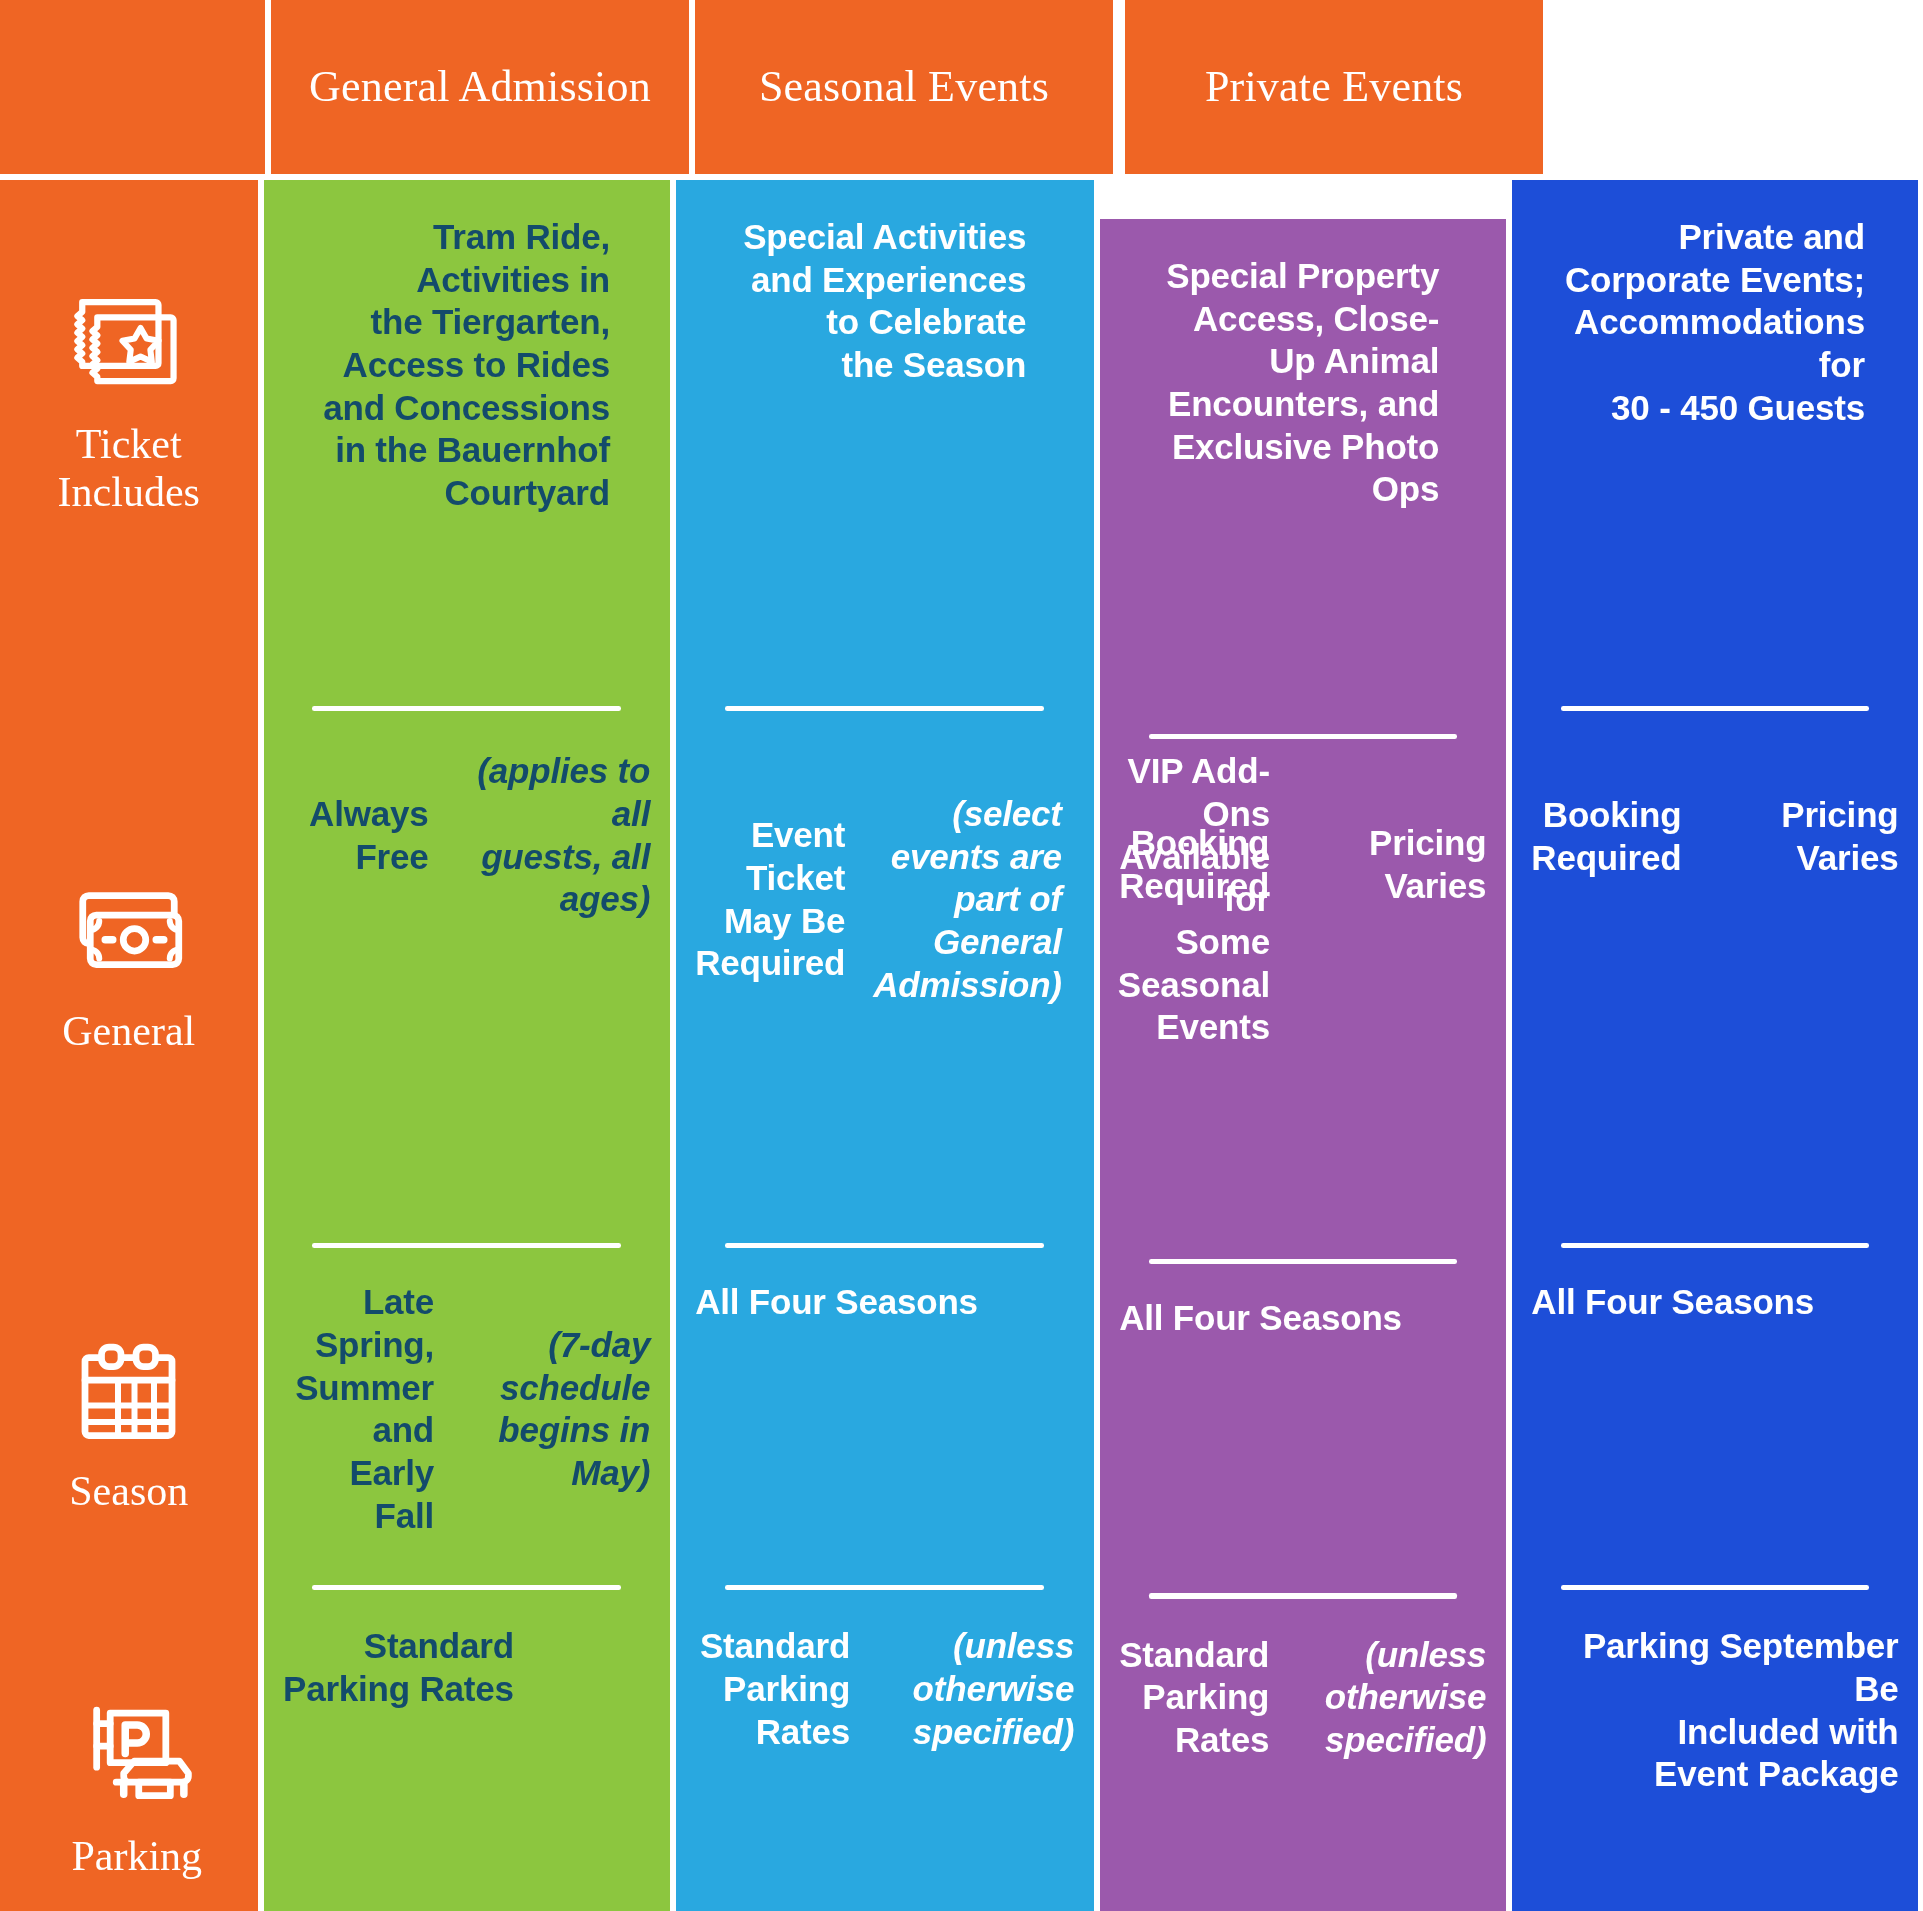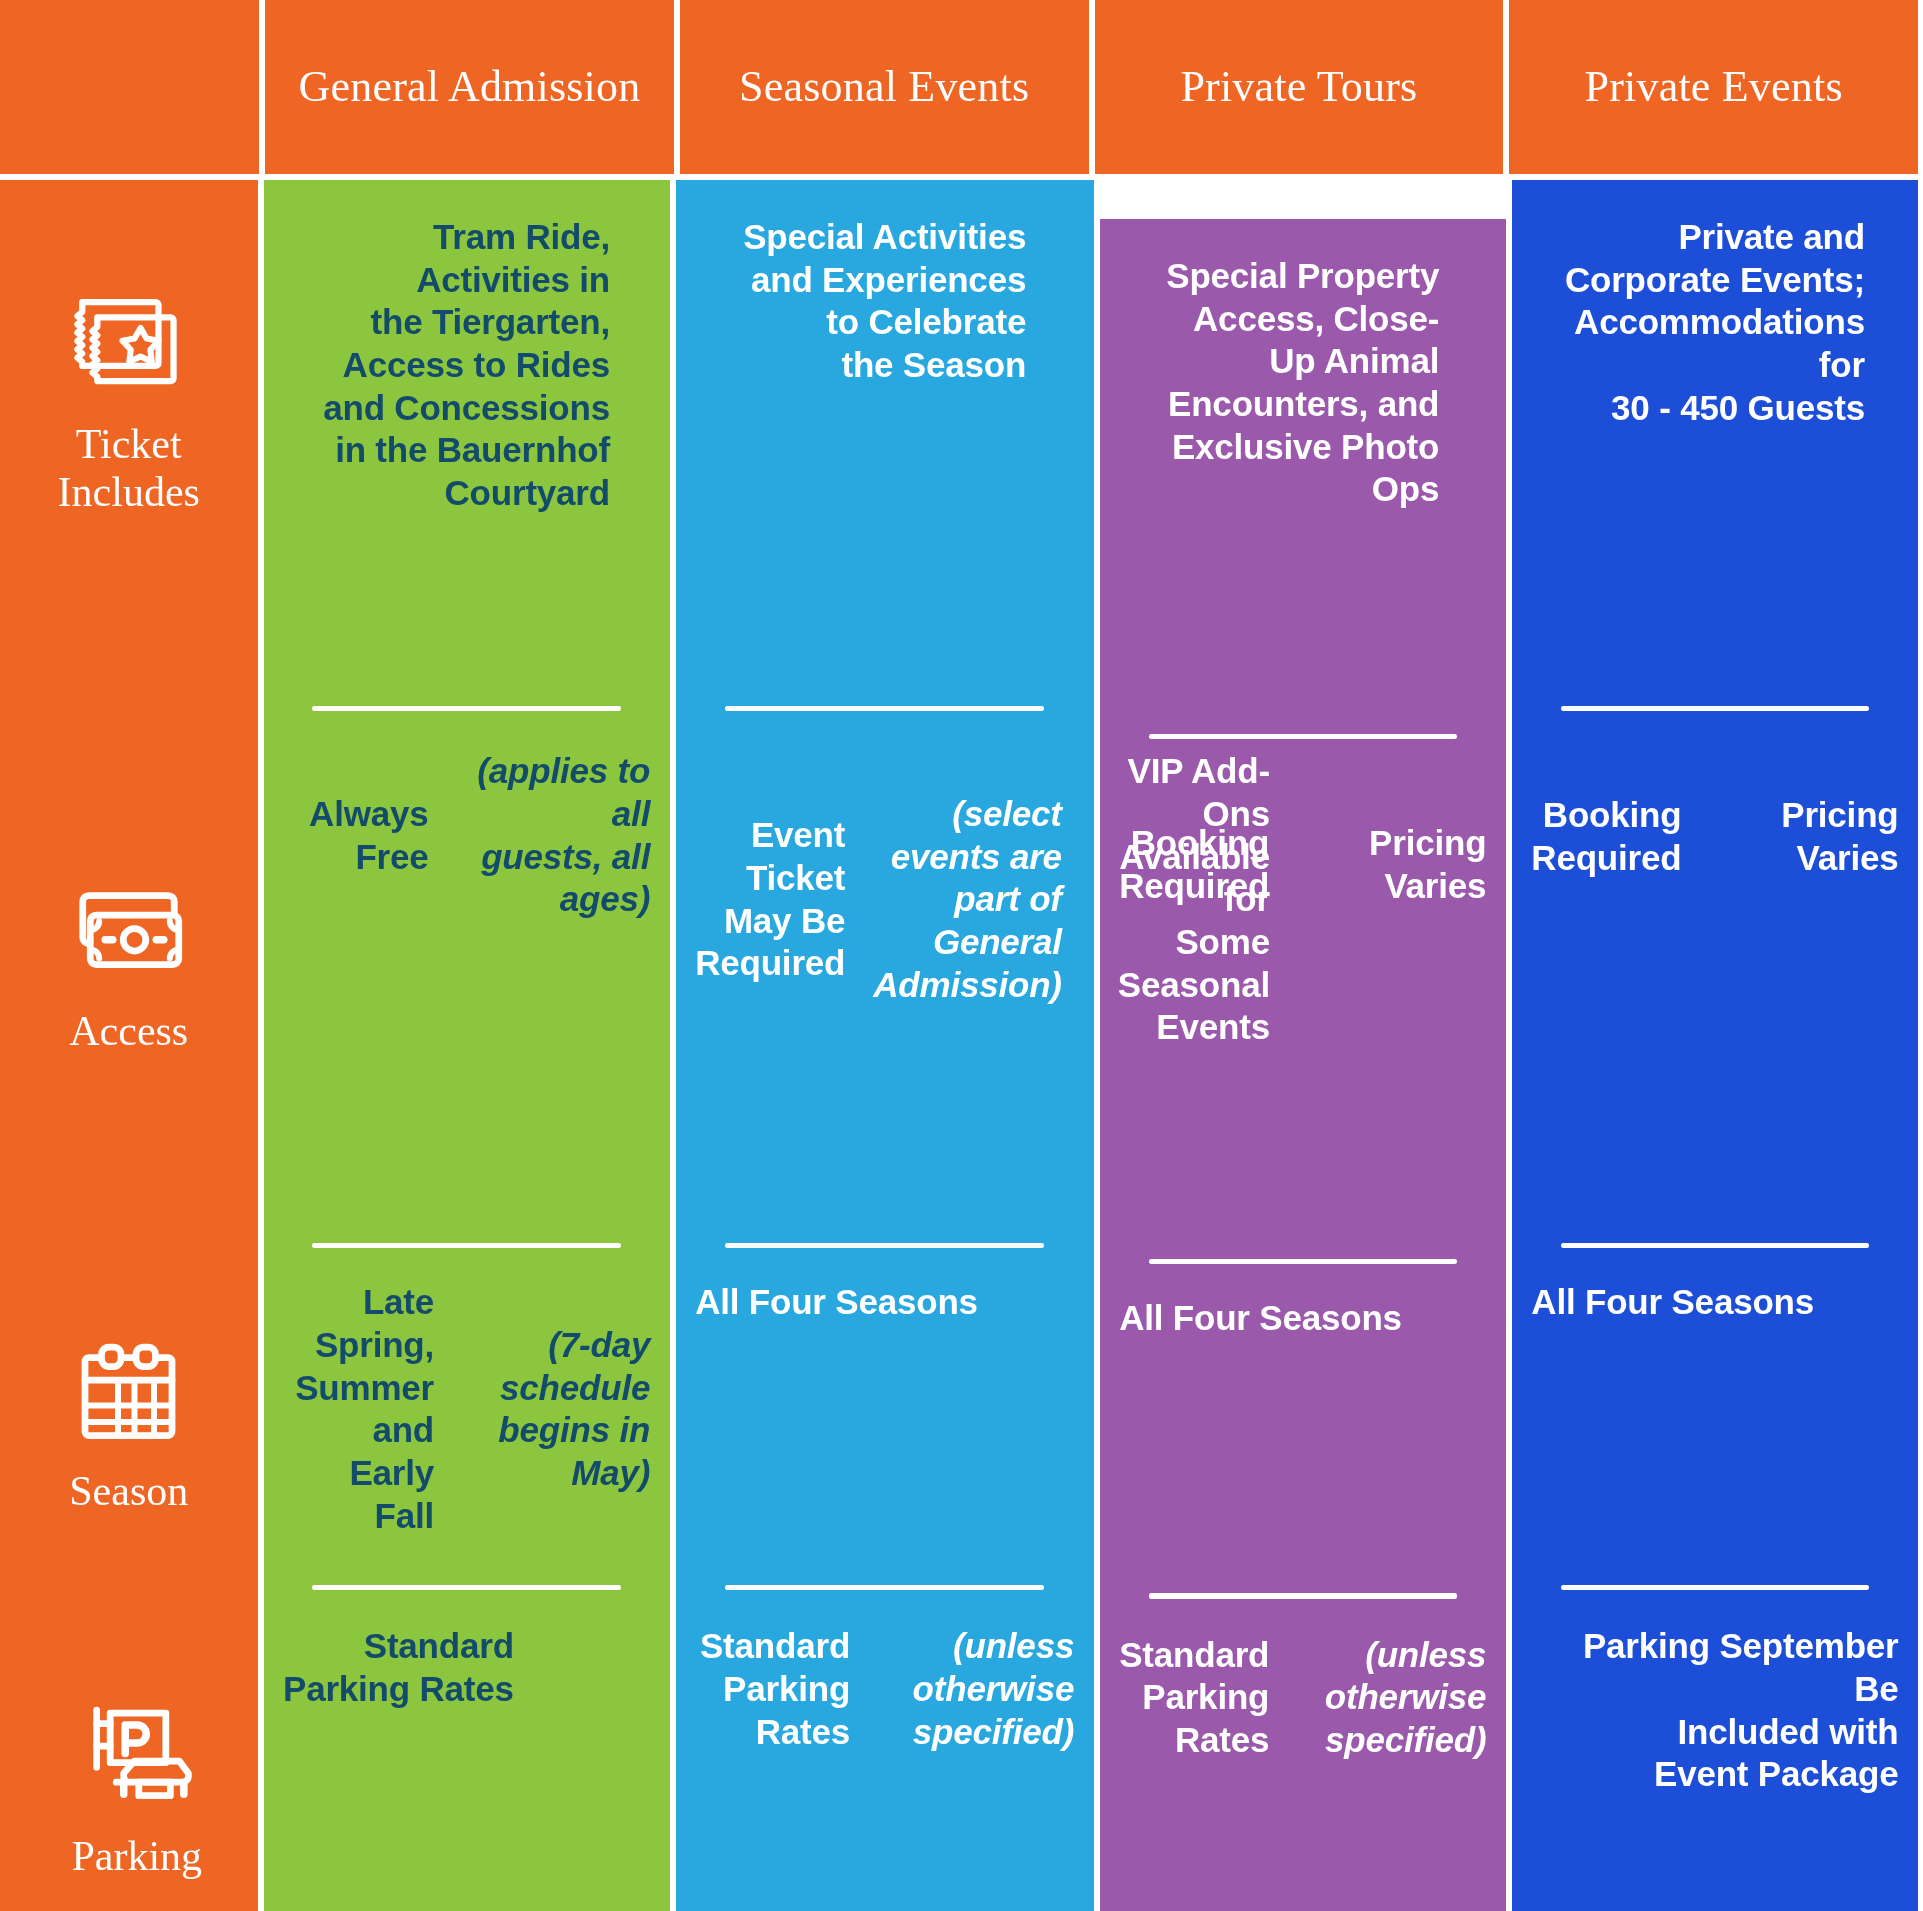--- a/index.html
+++ b/index.html
@@ -145,22 +145,20 @@
 
   <div class="header-row">
     <div class="hcell blank" style="width:265px"></div>
     <div class="gapv"></div>
     <div class="hcell" style="width:418px">General
 Admission</div>
     <div class="gapv"></div>
     <div class="hcell" style="width:418px">Seasonal
 Events</div>
     <div class="gapv"></div>
-    <div class="hcell" style="width:418px">Private
-Tours</div>
     <div class="gapv"></div>
     <div class="hcell" style="width:418px">Private
 Events</div>
     <div class="gapv"></div>
   </div>
 
   <div class="body-row">
 
     <div class="col col-label">
 
@@ -181,21 +179,21 @@
       <div class="labelcell r1 lc1">
         <div class="icon-wrap">
           <svg width="113" height="90" viewBox="0 0 150 120" fill="none" stroke="#fff" stroke-width="9" stroke-linejoin="round" stroke-linecap="round">
             <rect x="14" y="10" width="122" height="64" rx="8"></rect>
             <rect x="24" y="36" width="118" height="66" rx="8" fill="#EF6524"></rect>
             <path d="M24 56 a12 12 0 0 0 12 -12 M142 56 a12 12 0 0 1 -12 -12 M24 82 a12 12 0 0 1 12 12 M142 82 a12 12 0 0 0 -12 12" stroke-width="8"></path>
             <circle cx="83" cy="69" r="15"></circle>
             <path d="M44 69 h10 M112 69 h10" stroke-width="10"></path>
           </svg>
         </div>
-        <div class="lbl">Access</div>
+        <div class="lbl">General</div>
       </div>
 
       <div class="labelcell r2 lc2">
         <div class="icon-wrap">
           <svg width="105" height="105" viewBox="0 0 140 140" fill="none" stroke="#fff" stroke-width="9" stroke-linejoin="round" stroke-linecap="round">
             <rect x="12" y="22" width="116" height="104" rx="5"></rect>
             <path d="M12 52 h116"></path>
             <rect x="34" y="8" width="26" height="26" rx="10" fill="#EF6524"></rect>
             <rect x="80" y="8" width="26" height="26" rx="10" fill="#EF6524"></rect>
             <path d="M12 86 h116 M12 108 h116 M56 52 v74 M78 52 v74 M104 52 v74" stroke-width="8"></path>

